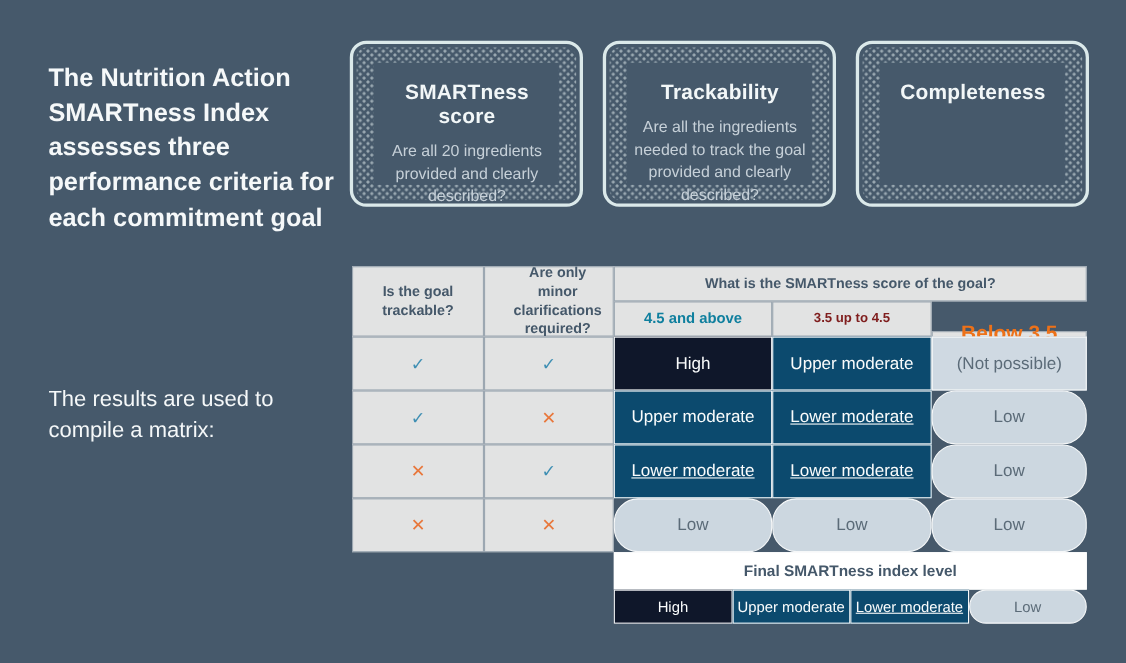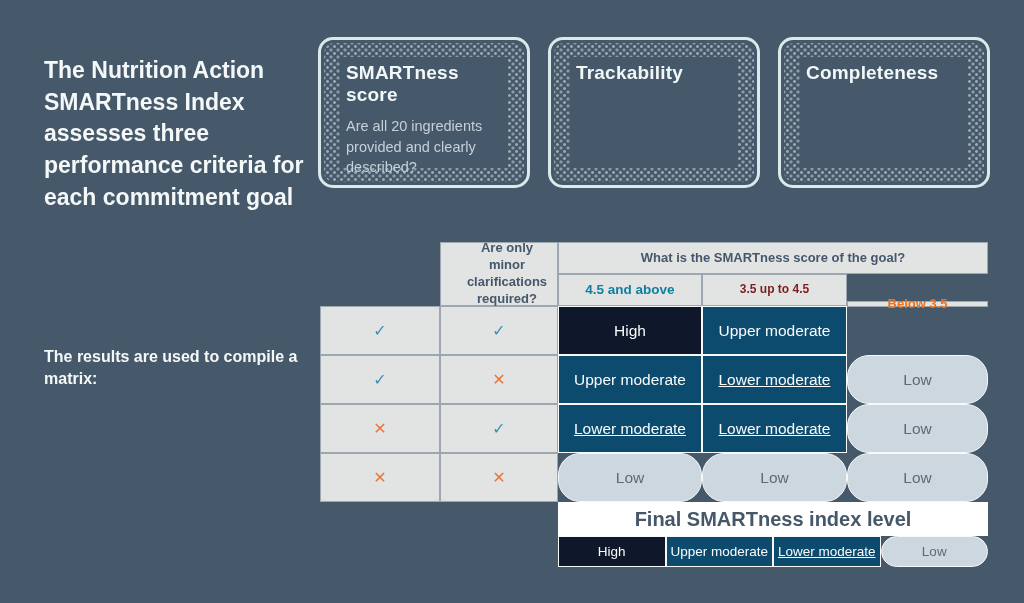--- a/index.html
+++ b/index.html
@@ -9,78 +9,78 @@
     font-family:"Liberation Sans", sans-serif;
     -webkit-font-smoothing:antialiased;
   }
   
   .intro{
     position:absolute;left:44px;top:32px;width:276px;
     color:#f5f8f9;font-size:23px;font-weight:bold;line-height:1.38;
   }
   .matrix-intro{
     position:absolute;left:44px;top:330px;width:270px;
-    color:#f5f8f9;font-size:16px;font-weight:bold;line-height:1.38;
+    color:#f5f8f9;font-size:20px;font-weight:normal;line-height:1.38;
   }
   
   .card{
     position:absolute;top:37px;width:212px;height:151px;
     border:3px solid #dbe9ea;border-radius:15px;
     box-sizing:border-box;
   }
   .card-1{left:318px;} .card-2{left:548px;} .card-3{left:778px;}
   .card::before{ 
     content:"";position:absolute;inset:3px;border-radius:10px;
     background-image:
       radial-gradient(circle, rgba(223,234,236,.55) 1.1px, transparent 1.7px),
       radial-gradient(circle, rgba(223,234,236,.55) 1.1px, transparent 1.7px);
     background-size:7px 7px;
     background-position:0 0, 3.5px 3.5px;
   }
   .card::after{ 
     content:"";position:absolute;inset:17px 19px;background:#46596b;
   }
-  .card-content{position:relative;z-index:1;padding:22px 24px 0 25px;}
+  .card-content{position:relative;z-index:1;padding:34px 24px 0 25px;text-align:center;}
   .card-title{color:#f2f7f8;font-size:19px;font-weight:bold;letter-spacing:.2px;}
   .card-body{margin-top:10px;color:#c6d0d8;font-size:14.5px;line-height:1.42;}
   
   .matrix{
     position:absolute;left:320px;top:242px;
     display:grid;
     grid-template-columns:120px 118px 144px 145px 141px;
     grid-template-rows:32px 32px 49px 49px 49px 49px 34px 31px;
   }
   .cell{
     display:flex;align-items:center;justify-content:center;
     text-align:center;box-sizing:border-box;
   }
   .hcell{
     background:#e2e3e3;border:1px solid #9ca7b1;
     color:#45586a;font-size:13px;font-weight:bold;line-height:1.3;
     padding:2px 8px;
   }
   .sub-teal{color:#0f7f9e;font-size:13.5px;}
   .sub-dark{color:#7f1d1d;font-size:12px;}
-  .sub-orange{color:#ed7118;font-size:13px;margin-top:27px;}
+  .sub-orange{color:#ed7118;font-size:19px;margin-top:27px;}
   .mcell{ 
     background:#e2e3e3;border:1px solid #9ca7b1;font-size:16px;
   }
   .m-yes{color:#3f8fb3;}
   .m-no{color:#e8773b;}
   .vcell{ 
     border:1px solid #f6f8f9;font-size:15.5px;
   }
   .lv-high{background:#0f172a;color:#fafcfc;}
   .lv-upper{background:#0c4a6e;color:#fafcfc;}
   .lv-lower{background:#0c4a6e;color:#fafcfc;text-decoration:underline;}
   .lv-low{background:#ccd7e0;color:#5b6b78;border-radius:22px;}
   .lv-none{background:#cfd9e2;color:#5b6b78;}
   .footer-cell{
     background:#ffffff;border:1px solid #ffffff;
-    color:#45586a;font-size:20px;font-weight:bold;
+    color:#45586a;font-size:14px;font-weight:bold;
   }
   .legend{
     display:grid;grid-template-columns:repeat(4,1fr);
   }
   .legend .cell{border:1.5px solid #f6f8f9;font-size:13.5px;}
 </style>
 </head>
 <body>
 
 <p class="intro">The Nutrition Action SMARTness Index assesses three performance criteria for each commitment goal</p>
@@ -88,40 +88,43 @@
 
 <div class="card card-1">
   <div class="card-content">
     <div class="card-title">SMARTness score</div>
     <div class="card-body">Are all 20 ingredients provided and clearly described?</div>
   </div>
 </div>
 <div class="card card-2">
   <div class="card-content">
     <div class="card-title">Trackability</div>
+    <div class="card-body">Are all the ingredients needed to track the goal provided and clearly described?</div>
   </div>
 </div>
 <div class="card card-3">
   <div class="card-content">
     <div class="card-title">Completeness</div>
   </div>
 </div>
 
 <div class="matrix">
 
+  <div class="cell hcell" style="grid-column:1;grid-row:1/3;">Is the goal trackable?</div>
   <div class="cell hcell" style="grid-column:2;grid-row:1/3;padding-left:24px;">Are only minor clarifications required?</div>
   <div class="cell hcell" style="grid-column:3/6;grid-row:1;">What is the SMARTness score of the goal?</div>
   <div class="cell hcell sub-teal" style="grid-column:3;grid-row:2;">4.5 and above</div>
   <div class="cell hcell sub-dark" style="grid-column:4;grid-row:2;">3.5 up to 4.5</div>
   <div class="cell hcell sub-orange" style="grid-column:5;grid-row:2;">Below 3.5</div>
 
   <div class="cell mcell m-yes" style="grid-column:1;grid-row:3;">✓</div>
   <div class="cell mcell m-yes" style="grid-column:2;grid-row:3;">✓</div>
   <div class="cell vcell lv-high" style="grid-column:3;grid-row:3;">High</div>
   <div class="cell vcell lv-upper" style="grid-column:4;grid-row:3;">Upper moderate</div>
+  <div class="cell vcell lv-none" style="grid-column:5;grid-row:3;">(Not possible)</div>
 
   <div class="cell mcell m-yes" style="grid-column:1;grid-row:4;">✓</div>
   <div class="cell mcell m-no" style="grid-column:2;grid-row:4;">✕</div>
   <div class="cell vcell lv-upper" style="grid-column:3;grid-row:4;">Upper moderate</div>
   <div class="cell vcell lv-lower" style="grid-column:4;grid-row:4;">Lower moderate</div>
   <div class="cell vcell lv-low" style="grid-column:5;grid-row:4;">Low</div>
 
   <div class="cell mcell m-no" style="grid-column:1;grid-row:5;">✕</div>
   <div class="cell mcell m-yes" style="grid-column:2;grid-row:5;">✓</div>
   <div class="cell vcell lv-lower" style="grid-column:3;grid-row:5;">Lower moderate</div>

